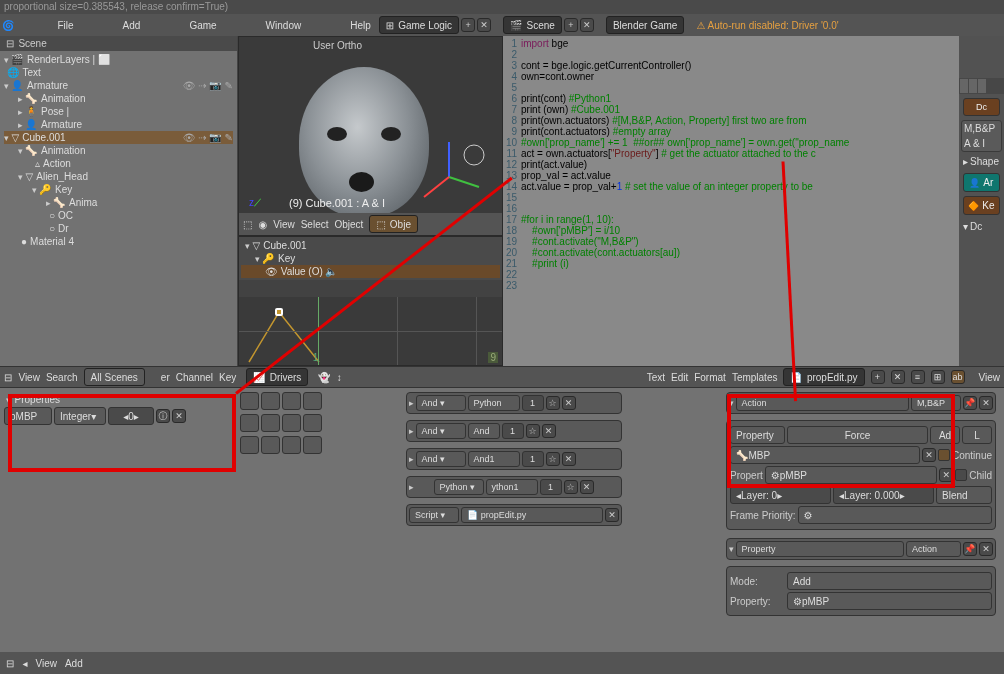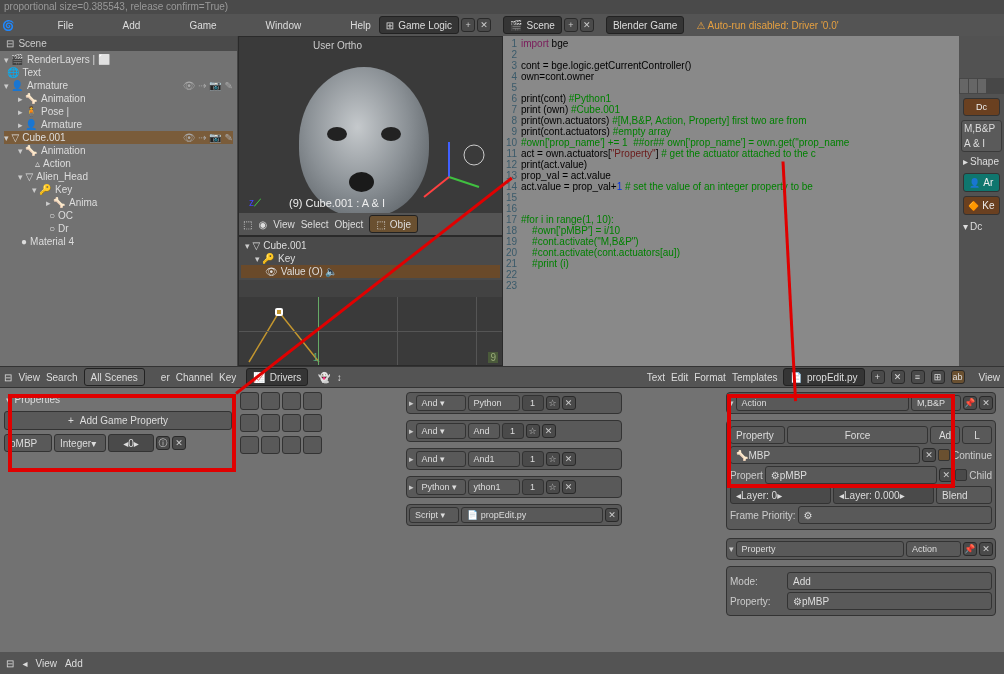--- a/index.html
+++ b/index.html
@@ -274,21 +274,20 @@
   <span class="mitem" style="margin-left:8px;">View</span>
 </div>
 
 <div class="bottom">
 
   <div class="props-panel">
     <div class="panel-title">
         <span class="tri">▾</span>
         <span>Properties</span>
       </div>
-    <div class="widebtn"><span style="margin-right:6px;">+</span><span>Add Game Property</span></div>
     <div class="prop-row">
       <span class="field" style="width:48px;">pMBP</span>
       <span class="field" style="width:52px;"><span>Integer</span> ▾</span>
       <span class="field numfield" style="width:46px;justify-content:center;">◂ <span>0</span> ▸</span>
       <span class="smallbtn">ⓘ</span>
       <span class="smallbtn">✕</span>
     </div>
   </div>
 
   <div class="logic-col" style="width:90px;">
@@ -332,21 +331,21 @@
       <div class="brick">
         <span class="tri">▸</span>
         <span class="field" style="width:50px;">And ▾</span>
         <span class="field" style="width:52px;">And1</span>
         <span class="field numfield" style="width:22px;justify-content:center;">1</span>
         <span class="smallbtn">☆</span>
         <span class="smallbtn">✕</span>
       </div>
       <div class="brick">
         <span class="tri">▸</span>
-        <span class="field" style="width:50px;">Python ▾</span>
+        <span class="field" style="width:50px;margin-left:18px;">Python ▾</span>
         <span class="field" style="width:52px;">ython1</span>
         <span class="field numfield" style="width:22px;justify-content:center;">1</span>
         <span class="smallbtn">☆</span>
         <span class="smallbtn">✕</span>
       </div>
       <div class="brick">
         <span class="field" style="width:50px;">Script ▾</span>
         <span class="field" style="flex:1;">📄 propEdit.py</span>
         <span class="smallbtn">✕</span>
       </div>

